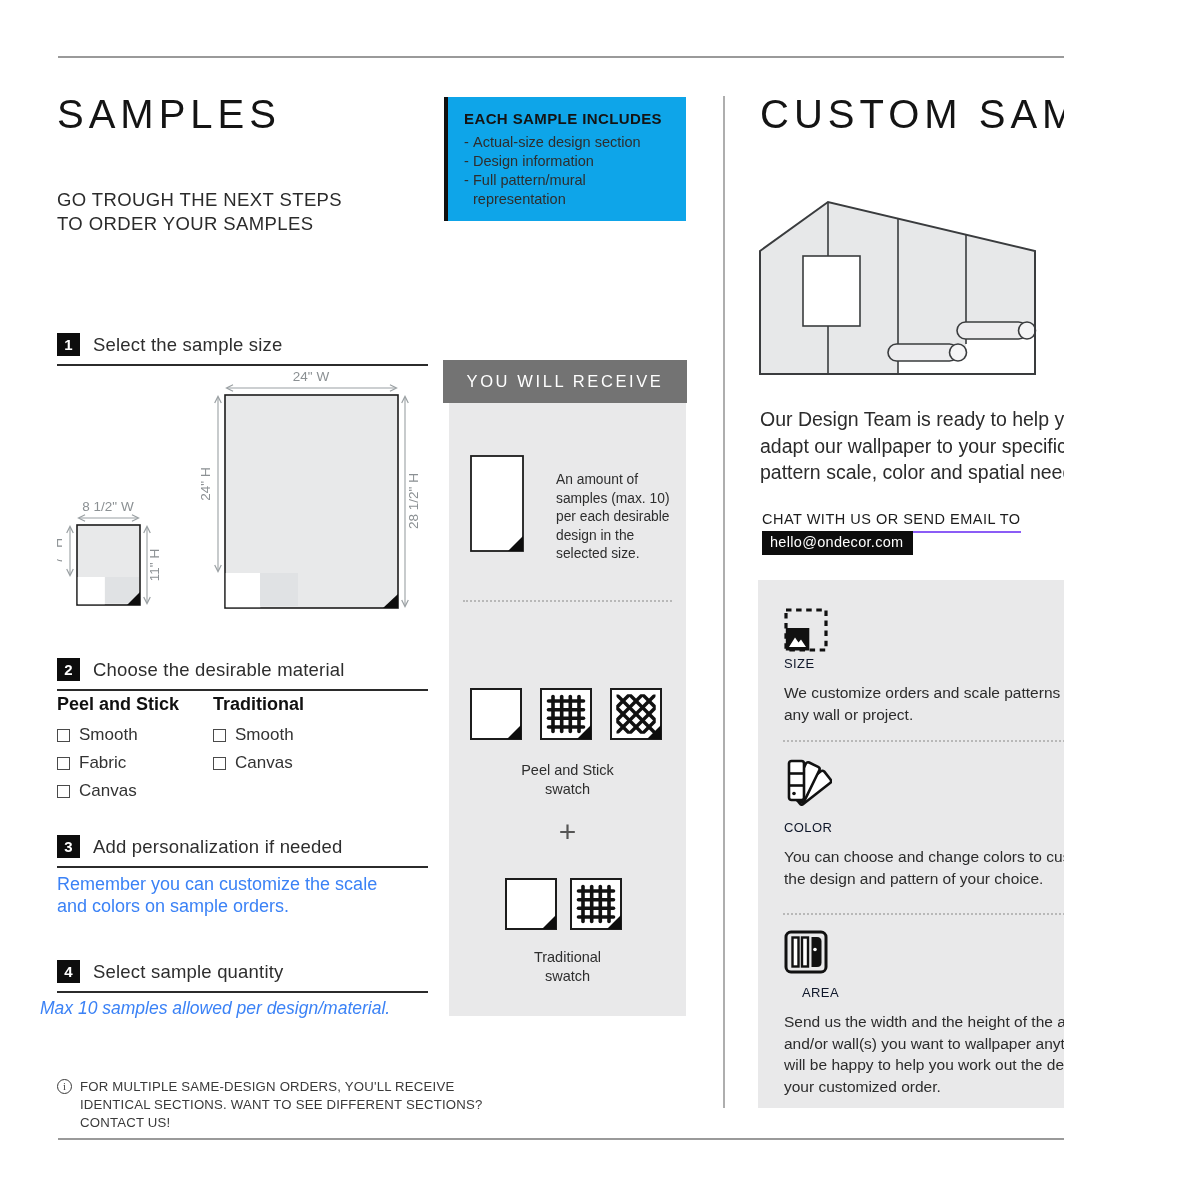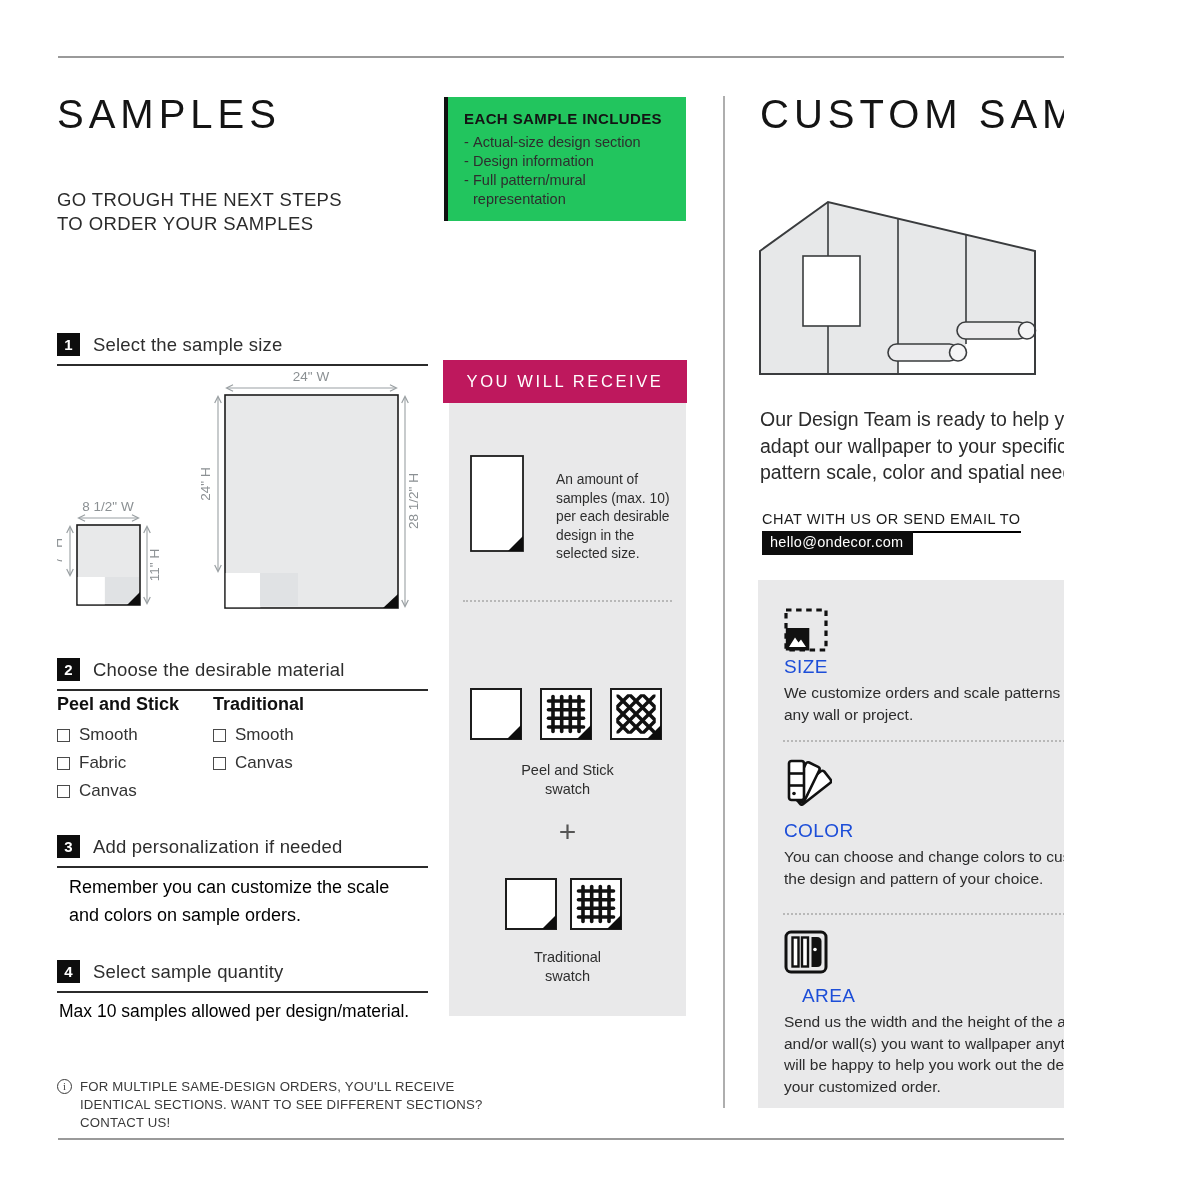--- a/index.html
+++ b/index.html
@@ -18,44 +18,44 @@
                  border-bottom:2px solid #2b2b2b; padding-bottom:8px; }
   .step-num { width:23px; height:23px; background:#0d0d0d; color:#fff; font-size:15px; font-weight:bold;
               display:flex; align-items:center; justify-content:center; flex:0 0 auto; }
   .step-label { font-size:18.5px; color:#2e2e2e; letter-spacing:0.2px; white-space:nowrap; }
 
   .mat-title { font-size:18px; font-weight:bold; color:#101010; margin-bottom:10px; }
   .mat-row { display:flex; align-items:center; margin-bottom:8px; }
   .cbx { display:inline-block; width:13px; height:13px; border:1.5px solid #4a4a4a; margin-right:9px; background:#fff; flex:0 0 auto; }
   .mat-label { font-size:17px; color:#333; }
 
-  .body-text { font-size:18px; line-height:28px; color:#000000;margin-left:12px; }
+  .body-text { font-size:18px; line-height:22px; color:#3b82f6; }
 
   .footnote { display:flex; gap:8px; font-size:13.2px; line-height:18px; letter-spacing:0.2px; color:#3a3a3a; }
   .info-ic { width:15px; height:15px; border:1.4px solid #3a3a3a; border-radius:50%; font-size:10.5px;
              display:flex; align-items:center; justify-content:center; flex:0 0 auto; margin-top:1px; font-family:"Liberation Serif", serif; }
 
-  .includes-box { background:#22c55e; border-left:4px solid #101010; padding:13px 14px 12px 16px; width:242px; }
+  .includes-box { background:#0ea5e9; border-left:4px solid #101010; padding:13px 14px 12px 16px; width:242px; }
   .includes-title { font-size:15px; font-weight:bold; letter-spacing:0.4px; color:#141414; margin-bottom:6px; }
   .includes-item { display:flex; font-size:14.5px; line-height:19px; color:#2e2e2e; }
   .includes-item .dash { flex:0 0 9px; }
 
-  .receive-bar { width:244px; height:43px; background:#be185d; color:#fff; display:flex; align-items:center; justify-content:center;
+  .receive-bar { width:244px; height:43px; background:#737373; color:#fff; display:flex; align-items:center; justify-content:center;
                  font-size:16.5px; letter-spacing:2.6px; }
   .receive-panel { width:237px; height:613px; background:#e9e9ea; }
 
   .small-text { font-size:13.8px; line-height:18.5px; color:#2e2e2e; }
   .center { text-align:center; }
   .plus-sign { font-size:30px; color:#555; font-weight:300; }
 
-  .contact-label { font-size:14.5px; letter-spacing:0.5px; color:#1c1c1c; border-bottom:2px solid #000000; padding-bottom:4px; display:inline-block; }
+  .contact-label { font-size:14.5px; letter-spacing:0.5px; color:#1c1c1c; border-bottom:2px solid #8b5cf6; padding-bottom:4px; display:inline-block; }
   .email-badge { background:#0d0d0d; color:#fff; font-size:14.5px; letter-spacing:0.3px; padding:3px 10px 5px 8px; display:inline-block; }
 
   .features-panel { width:388px; height:528px; background:#e9e9ea; }
-  .feature-name { font-size:19px; letter-spacing:0.4px; color:#1d4ed8; }
+  .feature-name { font-size:13px; letter-spacing:0.4px; color:#0f172a; }
   .feature-text { font-size:15.5px; line-height:21.5px; color:#2c2c2c; }
   .dotted { border-top:2px dotted #b8b8b8; height:0; }
 
   .para { font-size:19.5px; line-height:26.5px; color:#2b2b2b; }
 </style>
 </head>
 <body>
 
 <div id="canvas">
 
@@ -145,21 +145,21 @@
   <div class="abs step-header" style="left:57px; top:835px;">
     <div class="step-num">3</div>
     <div class="step-label">Add personalization if needed</div>
   </div>
   <div class="abs body-text" style="left:57px; top:873px; width:350px;">Remember you can customize the scale and colors on sample orders.</div>
 
   <div class="abs step-header" style="left:57px; top:960px;">
     <div class="step-num">4</div>
     <div class="step-label">Select sample quantity</div>
   </div>
-  <div class="abs body-text" style="left:47px; top:997px; width:390px; font-size:17.5px;">Max 10 samples allowed per design/material.</div>
+  <div class="abs body-text" style="left:40px; top:997px; width:390px; font-size:17.5px;font-style:italic;">Max 10 samples allowed per design/material.</div>
 
   <div class="abs footnote" style="left:57px; top:1078px; width:470px;">
     <span class="info-ic">i</span>
     <span>FOR MULTIPLE SAME-DESIGN ORDERS, YOU'LL RECEIVE IDENTICAL SECTIONS. WANT TO SEE DIFFERENT SECTIONS? CONTACT US!</span>
   </div>
 
   <div class="abs includes-box" style="left:444px; top:97px;">
     <div class="includes-title">EACH SAMPLE INCLUDES</div>
     <div class="includes-item">
       <span class="dash">-</span>

